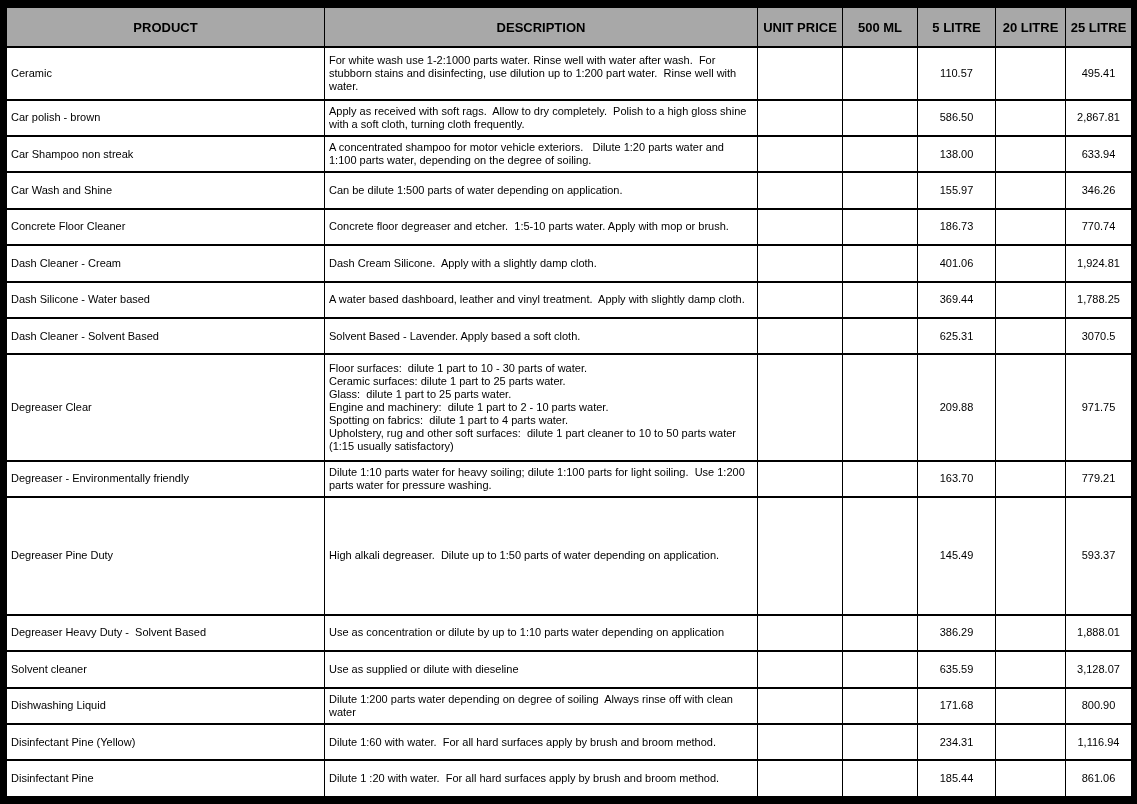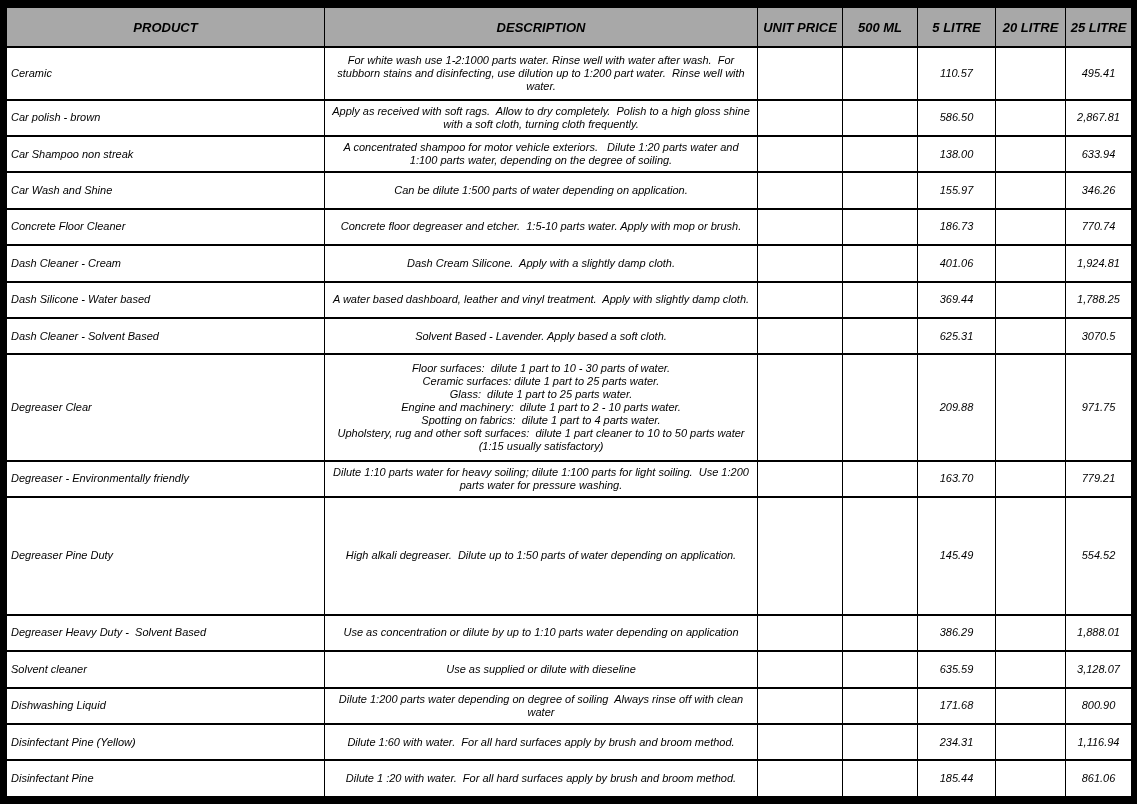--- a/index.html
+++ b/index.html
@@ -20,21 +20,20 @@
     border: 6px solid var(--grid);
     background: var(--row-bg);
   }
   table.price-list {
     width: 100%;
     height: 100%;
     border-collapse: collapse;
     table-layout: fixed;
     font-family: "Liberation Sans", sans-serif;
     color: var(--ink);
-    font-style: italic;
   }
   th, td {
     border-style: solid;
     border-color: var(--grid);
     border-width: 2px 1px;
     box-sizing: border-box;
     overflow: hidden;
   }
   thead th {
     background: var(--header-bg);
@@ -50,21 +49,21 @@
     font-size: 11px;
     line-height: 13px;
     vertical-align: middle;
     padding: 3px 4px;
   }
   td.c-product {
     text-align: left;
     white-space: pre-wrap;
   }
   td.c-desc {
-    text-align: center;
+    text-align: left;
     white-space: pre-wrap;
   }
   td.c-num {
     text-align: center;
     padding: 3px 2px;
   }
   tbody tr { height: 34px; }
   tbody tr:nth-child(1)  { height: 49px; }
   tbody tr:nth-child(11) { height: 110px; }
 </style>
@@ -189,21 +188,21 @@
     <td class="c-num"></td>
     <td class="c-num">779.21</td>
   </tr>
         <tr>
     <td class="c-product">Degreaser Pine Duty</td>
     <td class="c-desc">High alkali degreaser.  Dilute up to 1:50 parts of water depending on application.</td>
     <td class="c-num"></td>
     <td class="c-num"></td>
     <td class="c-num">145.49</td>
     <td class="c-num"></td>
-    <td class="c-num">554.52</td>
+    <td class="c-num">593.37</td>
   </tr>
         <tr>
     <td class="c-product">Degreaser Heavy Duty -  Solvent Based</td>
     <td class="c-desc">Use as concentration or dilute by up to 1:10 parts water depending on application</td>
     <td class="c-num"></td>
     <td class="c-num"></td>
     <td class="c-num">386.29</td>
     <td class="c-num"></td>
     <td class="c-num">1,888.01</td>
   </tr>

